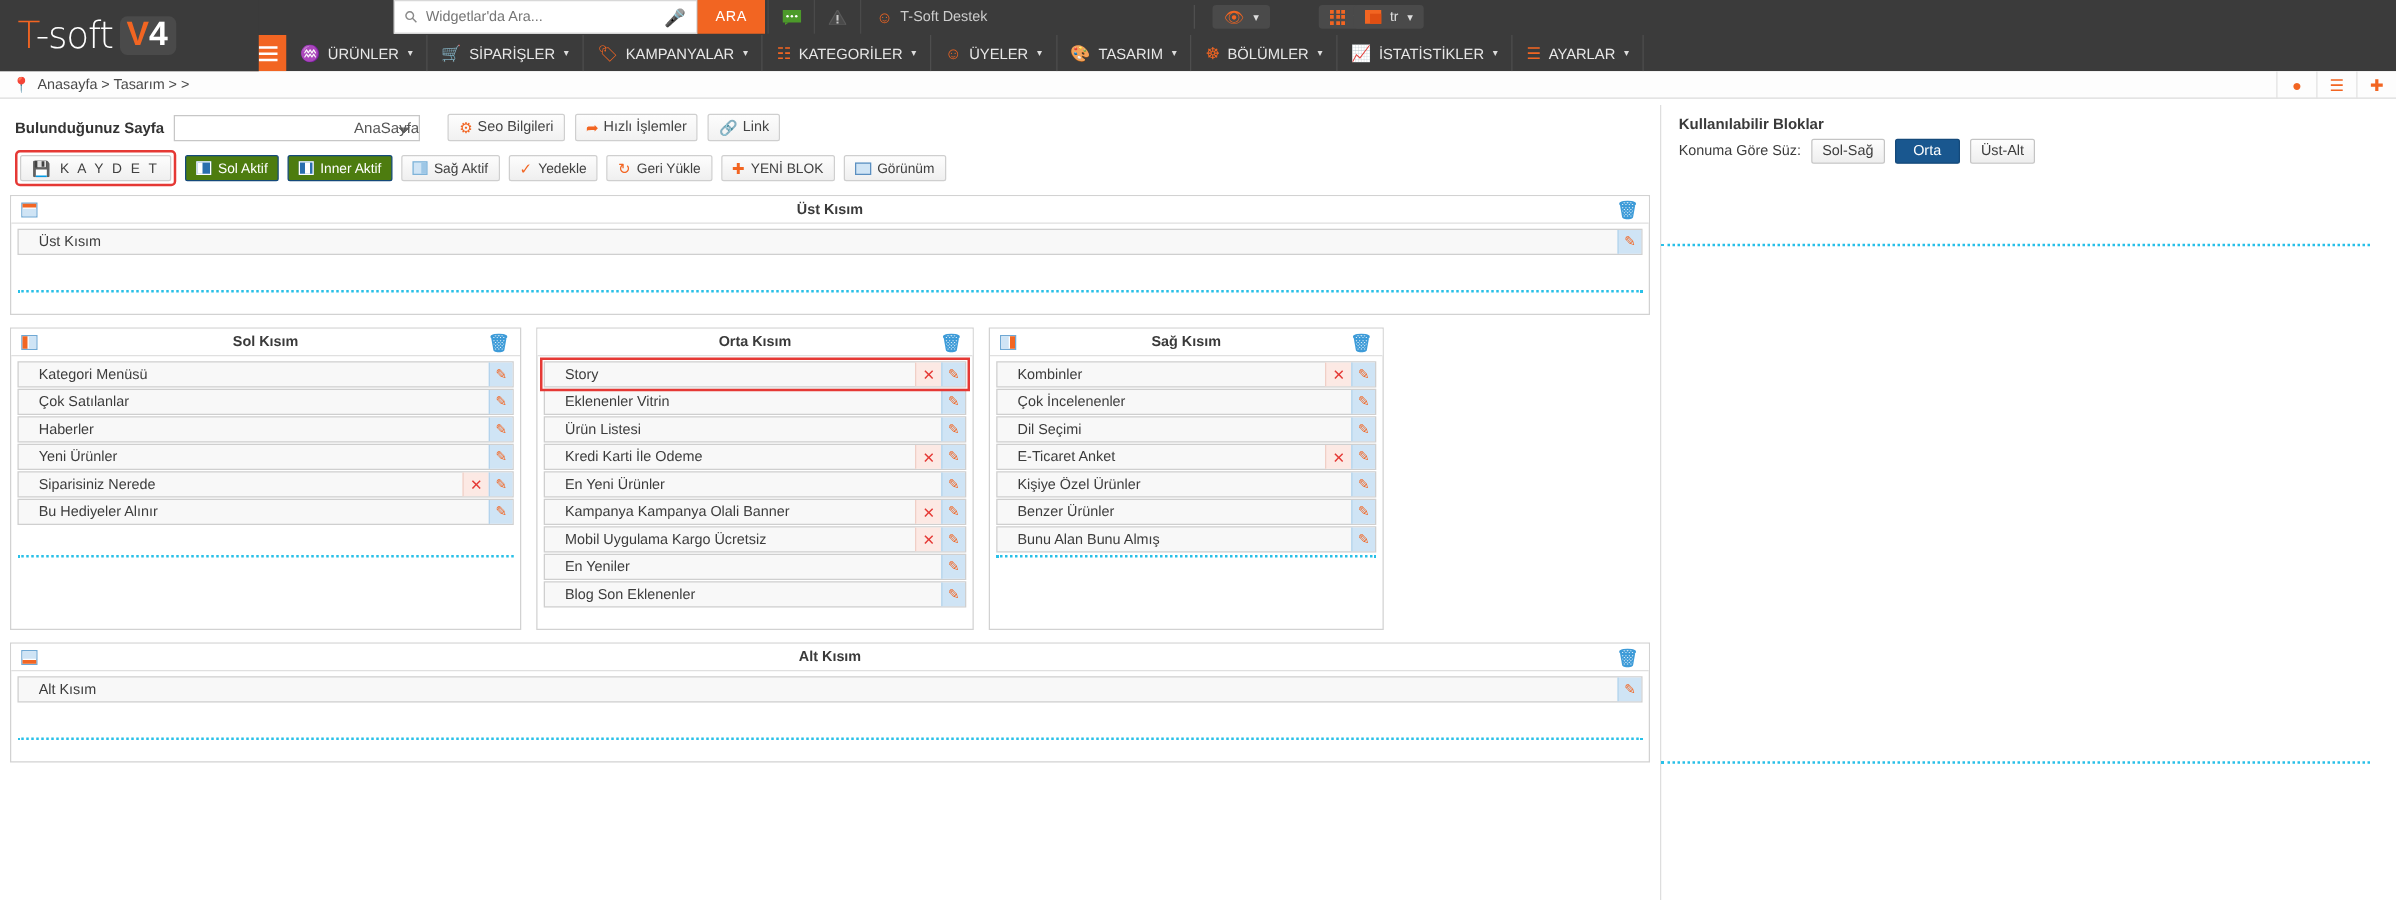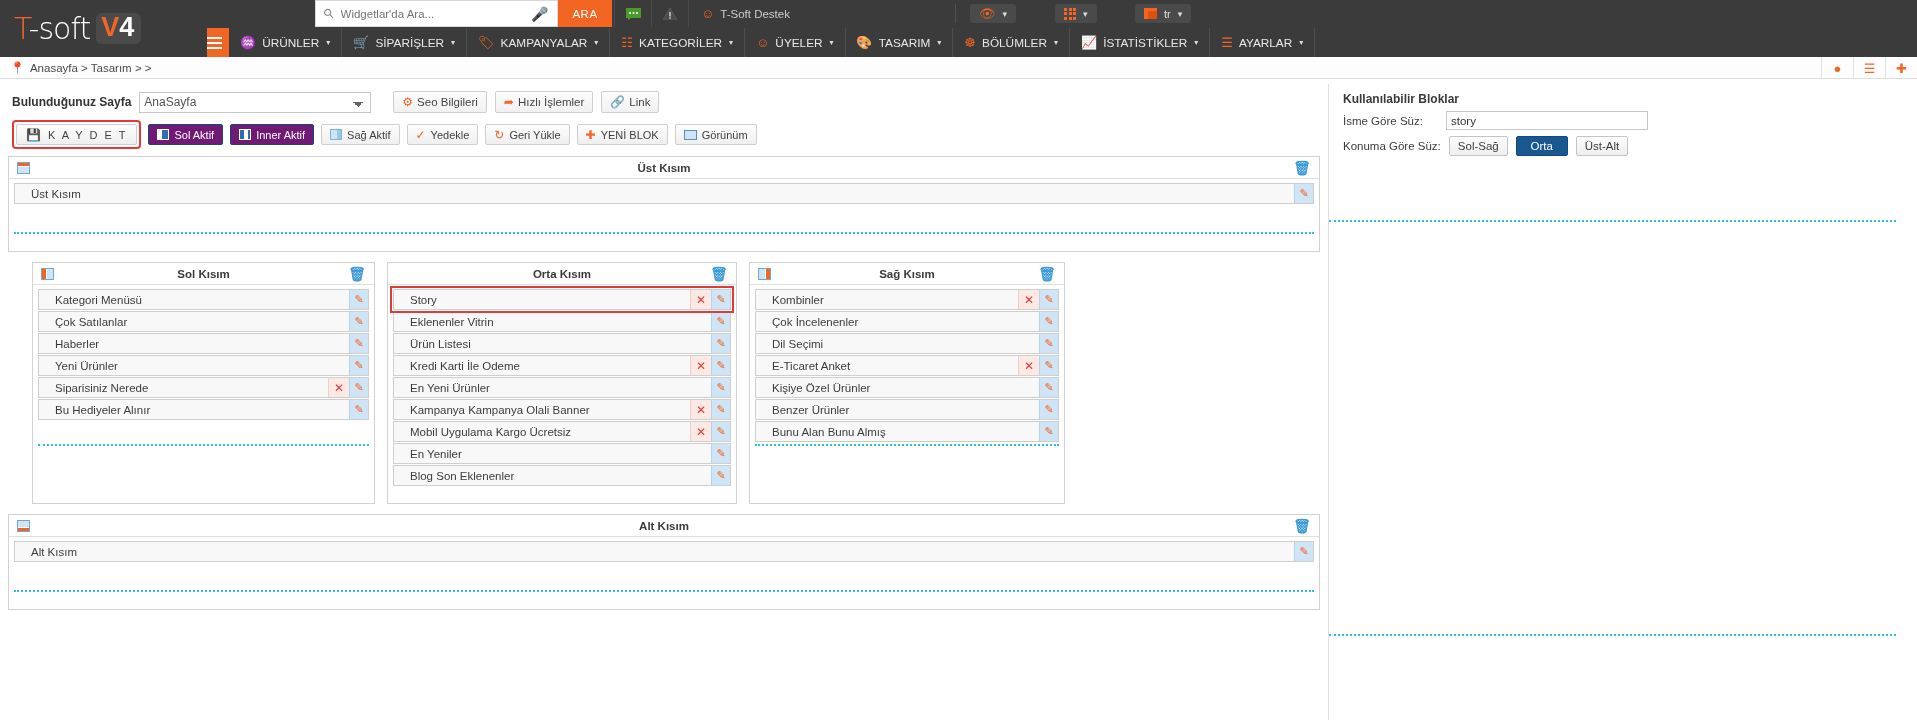--- a/index.html
+++ b/index.html
@@ -108,21 +108,21 @@
     background: #4a4a4a;
     border-radius: 3px;
     display: flex; align-items: center; gap: 7px;
     padding: 0 9px;
     font-size: 11px; color: #e0e0e0;
     cursor: pointer;
   }
   .pill .car { font-size: 9px; color: #ddd;}
   .pill-eye { left: 970px; }
   .pill-grid { left: 1055px; }
-  .pill-lang { left: 1135px; }
+  .pill-lang { left: 1083px; }
   .sep-line { position:absolute; left:955px; top:4px; width:1px; height:19px; background:#4f4f4f;}
 
   .eye-g { color: #f26522; font-size: 13px; line-height:1; }
   .grid-g {
     width: 12px; height: 12px;
     background:
       linear-gradient(#f26522,#f26522) 0 0/3px 3px no-repeat,
       linear-gradient(#f26522,#f26522) 4.5px 0/3px 3px no-repeat,
       linear-gradient(#f26522,#f26522) 9px 0/3px 3px no-repeat,
       linear-gradient(#f26522,#f26522) 0 4.5px/3px 3px no-repeat,
@@ -201,31 +201,32 @@
   .right-pane {
     position: absolute; left: 1328px; top: 0; width: 581px; height: 641px;
     border-left: 1px solid #dedede;
     padding: 8px 0 2px 14px;
   }
 
   
   .row1 { display: flex; align-items: center; gap: 8px; padding: 6px 0 0 4px; height: 30px; }
   .lbl-bulundugunuz { font-size: 12px; font-weight: bold; color: #333; }
   .sel-page {
-    width: 232px; height: 21px;
+    width: 197px; height: 21px;
     border: 1px solid #c7c7c7;
     font-size: 12px; color: #555;
     padding-left: 4px;
     background: #fff;
     font-family: "Liberation Sans", sans-serif;
     appearance: none;
     background-image: linear-gradient(45deg, transparent 50%, #666 50%), linear-gradient(135deg, #666 50%, transparent 50%);
     background-position: calc(100% - 12px) 9px, calc(100% - 7px) 9px;
     background-size: 5px 5px, 5px 5px;
     background-repeat: no-repeat;
+    text-align: right;
   }
   .tbtn {
     height: 22px;
     border: 1px solid #cfcfcf;
     background: linear-gradient(#fdfdfd,#f1f1f1);
     border-radius: 2px;
     display: inline-flex; align-items: center; gap: 4px;
     padding: 0 8px;
     font-size: 11.5px; color: #444;
     cursor: pointer;
@@ -246,21 +247,21 @@
     height: 21px;
     border: 1px solid #cfcfcf;
     background: linear-gradient(#fdfdfd,#efefef);
     border-radius: 2px;
     display: inline-flex; align-items: center; gap: 5px;
     padding: 0 8px;
     font-size: 11px; color: #3f3f3f;
     cursor: pointer; white-space: nowrap;
   }
   .btn2.kaydet { letter-spacing: 2px; font-size: 11px; padding: 0 9px; }
-  .btn2.blue { background: #701a75; border-color: #14declare; border: 1px solid #14497a; color: #fff; justify-content: flex-end; }
+  .btn2.blue { background: #4d7c0f; border-color: #14declare; border: 1px solid #14497a; color: #fff; justify-content: flex-end; }
   .ico-sq {
     width: 12px; height: 11px; display: inline-block; position: relative;
     border: 1px solid #7fb3d8; background: #cfe4f5;
   }
   .ico-sq.t-white { border-color:#fff; background:#2a6fae; }
   .ico-sq.t-white::before { content:''; position:absolute; left:0; top:0; width:4px; height:9px; background:#fff; }
   .ico-sq.t-white2 { border-color:#fff; background:#2a6fae; }
   .ico-sq.t-white2::before { content:''; position:absolute; left:3.5px; top:0; width:4px; height:9px; background:#fff; }
   .ico-sq.t-grey::before { content:''; position:absolute; right:0; top:0; width:4px; height:9px; background:#9ec7e6; }
   .circ-ico { color:#f26522; font-size:12px; line-height:1; }
@@ -324,21 +325,21 @@
     background: #cfe4f5;
     border-left: 1px solid #b4d3ec;
     display:flex; align-items:center; justify-content:center;
     color:#f26522; font-size:11px; cursor:pointer;
   }
   .blk.highlight { outline: 2px solid #e53935; outline-offset: 1px; z-index: 3; }
 
   .dashed-drop { border-top: 2px dotted #28c0e8; margin: 0 0 0 0; }
 
   .cols { display: flex; gap: 12px; margin-top: 10px; }
-  .col-l { width: 343px; margin-left: 24px; }
+  .col-l { width: 409px; }
   .col-m { width: 350px; }
   .col-r { width: 316px; }
 
   
   .rp-title { font-size: 12px; font-weight: bold; color: #3a3a3a; margin-bottom: 5px; }
   .rp-row { display:flex; align-items:center; gap: 8px; margin-bottom: 6px; font-size: 11.5px; color:#3c3c3c; }
   .rp-label { min-width: 95px; }
   .rp-input {
     width: 202px; height: 19px;
     border: 1px solid #c7c7c7;
@@ -703,24 +704,20 @@
         </div>
         <div style="height:27px"></div>
         <div class="dashed-drop"></div>
       </div>
     </div>
   </div>
 
   <div class="right-pane">
     <div class="rp-title">Kullanılabilir Bloklar</div>
     <div class="rp-row">
-      <span class="rp-label">İsme Göre Süz:</span>
-      <input class="rp-input" value="story" style="">
-    </div>
-    <div class="rp-row">
       <span class="rp-label">Konuma Göre Süz:</span>
       <span class="rp-btn">Sol-Sağ</span>
       <span class="rp-btn active">Orta</span>
       <span class="rp-btn">Üst-Alt</span>
     </div>
     <div class="rp-divider"></div>
     <div class="rp-divider2"></div>
   </div>
 
 </div>

